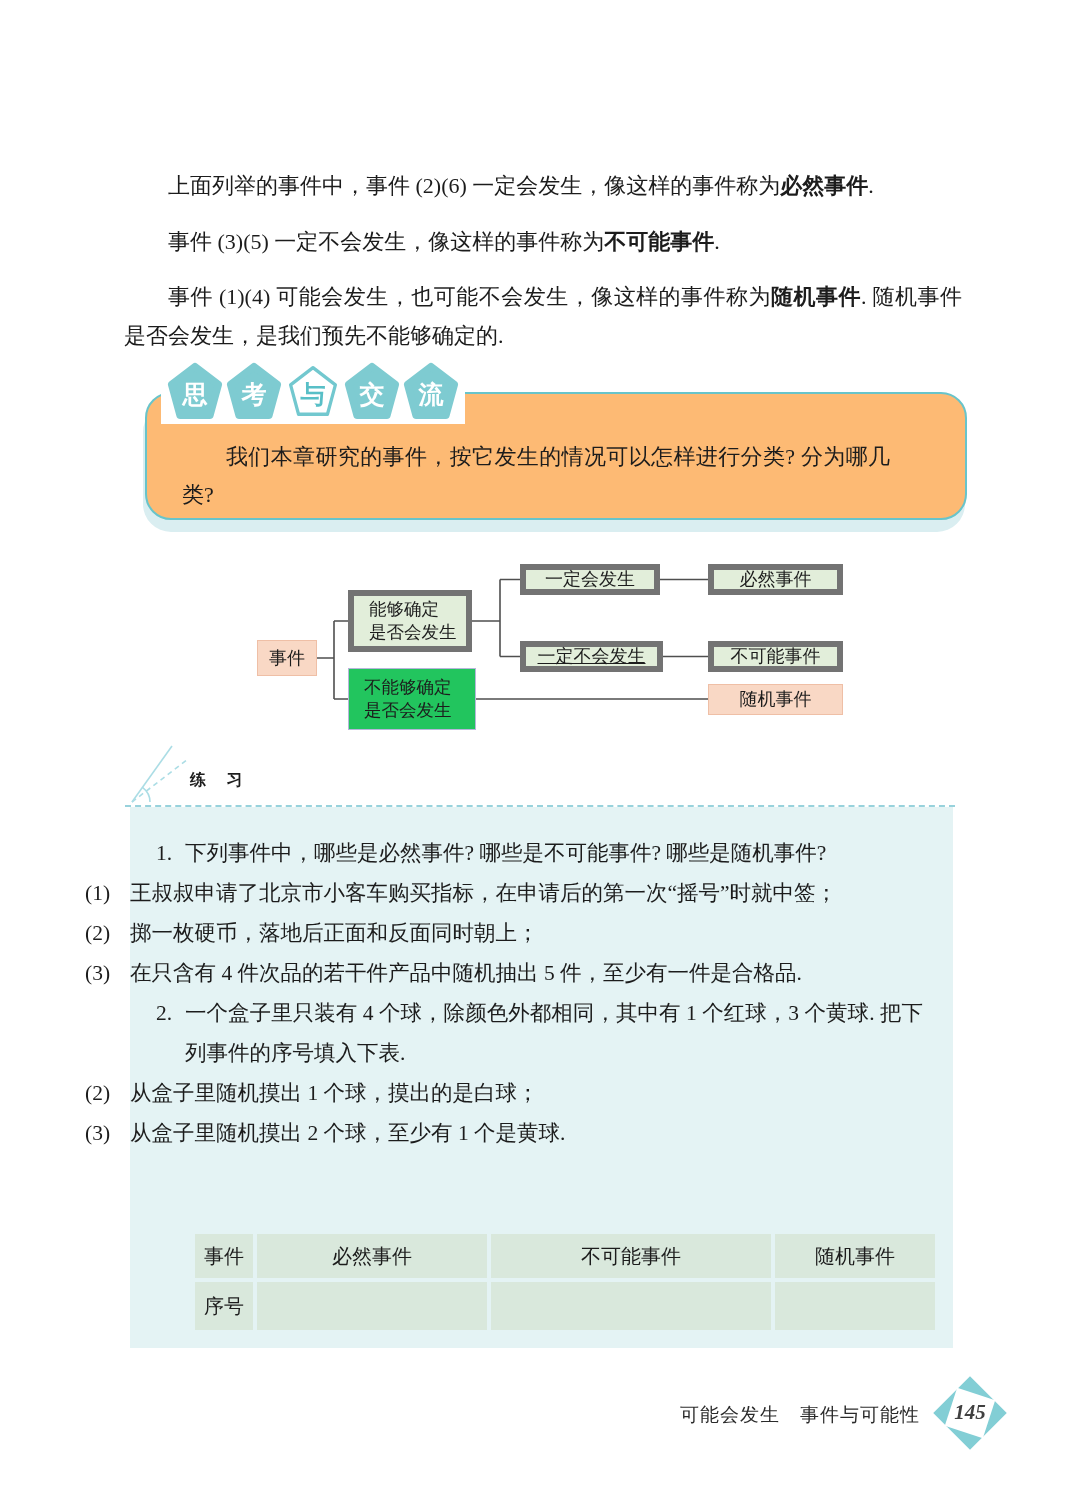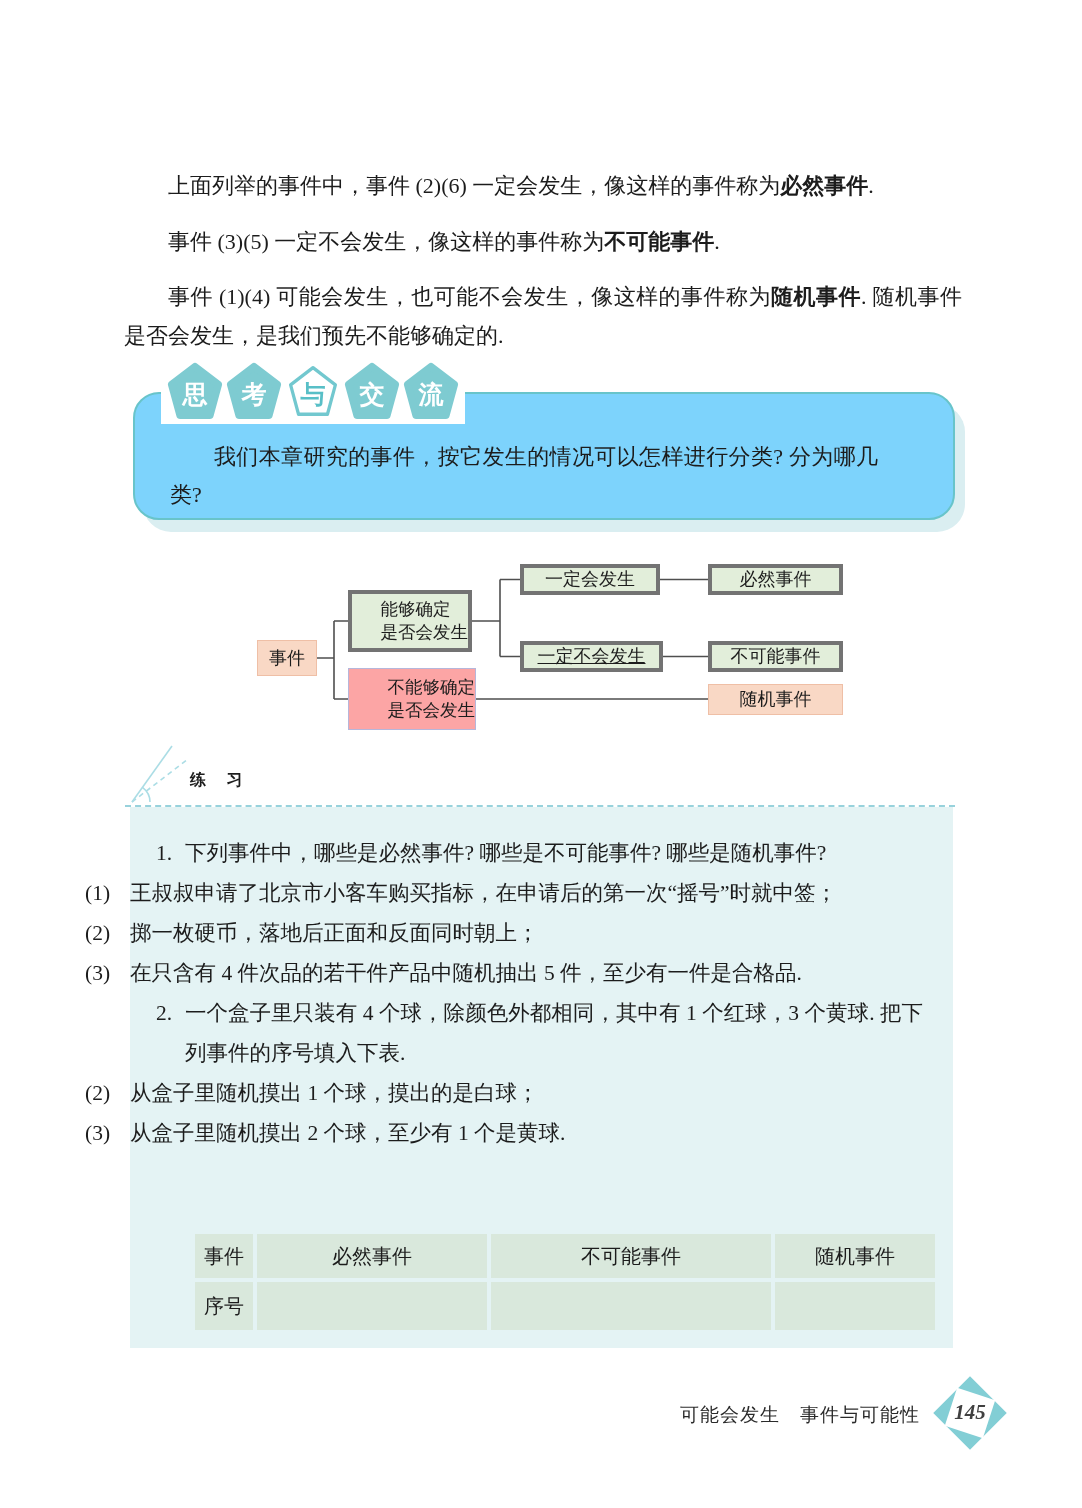--- a/index.html
+++ b/index.html
@@ -24,22 +24,22 @@
   .intro p { text-indent: 2em; margin-top: 17px; }
   .term { font-weight: bold; font-family: "Liberation Sans", "DejaVu Sans", sans-serif; }
 
   
   .think { position: absolute; left: 133px; top: 392px; width: 822px; height: 130px; }
   .think-shadow {
     position: absolute; left: 10px; top: 12px; width: 822px; height: 128px;
     background: #daeef1; border-radius: 28px;
   }
   .think-frame {
-    position: absolute; left: 0; top: 0; width: 822px; height: 128px;
-    background: #7dd3fc; border: 2.5px solid #68c4ca; border-radius: 26px;
+    position: absolute; left: 12px; top: 0; width: 822px; height: 128px;
+    background: #fdba74; border: 2.5px solid #68c4ca; border-radius: 26px;
   }
   .think-q {
     position: absolute; left: 35px; top: 44px; width: 708px;
     font-size: 22px; line-height: 38px; text-align: justify; text-indent: 2em;
   }
   .badges {
     position: absolute; left: 28px; top: -30px; height: 62px;
     display: flex; gap: 3px; background: #ffffff; padding: 0 6px;
   }
   .badge { position: relative; width: 56px; height: 62px; }
@@ -51,23 +51,23 @@
   }
   .badge.inverse .badge-char { color: #58bfc7; }
 
   
   .flow { position: absolute; left: 250px; top: 556px; width: 600px; height: 182px; }
   .flow-lines { position: absolute; inset: 0; }
   .fbox {
     position: absolute; display: flex; align-items: center; justify-content: center;
     font-size: 18px; line-height: 23px;
   }
-  .fbox.two { justify-content: flex-end; padding-left: 15px; font-size: 17.5px; }
-  .fbox.green  { background: #e2eeda; border: 4px solid #737373; }
-  .fbox.purple { background: #fca5a5; border: 1px solid #b6b6da; }
+  .fbox.two { justify-content: flex-start; padding-left: 15px; font-size: 17.5px; }
+  .fbox.green  { background: #e2eeda; border: 6px solid #737373; }
+  .fbox.purple { background: #22c55e; border: 1px solid #b6b6da; }
   .fbox.salmon { background: #f9d8c5; border: 1px solid #efbfa6; }
 
   
   .ex-head { position: absolute; left: 126px; top: 744px; width: 300px; height: 62px; }
   .angle-icon { position: absolute; left: 0; top: 0; }
   .ex-title {
     position: absolute; left: 64px; top: 26px;
     font-size: 16px; font-weight: bold; letter-spacing: 8px;
     font-family: Liberation Sans, sans-serif;
   }

